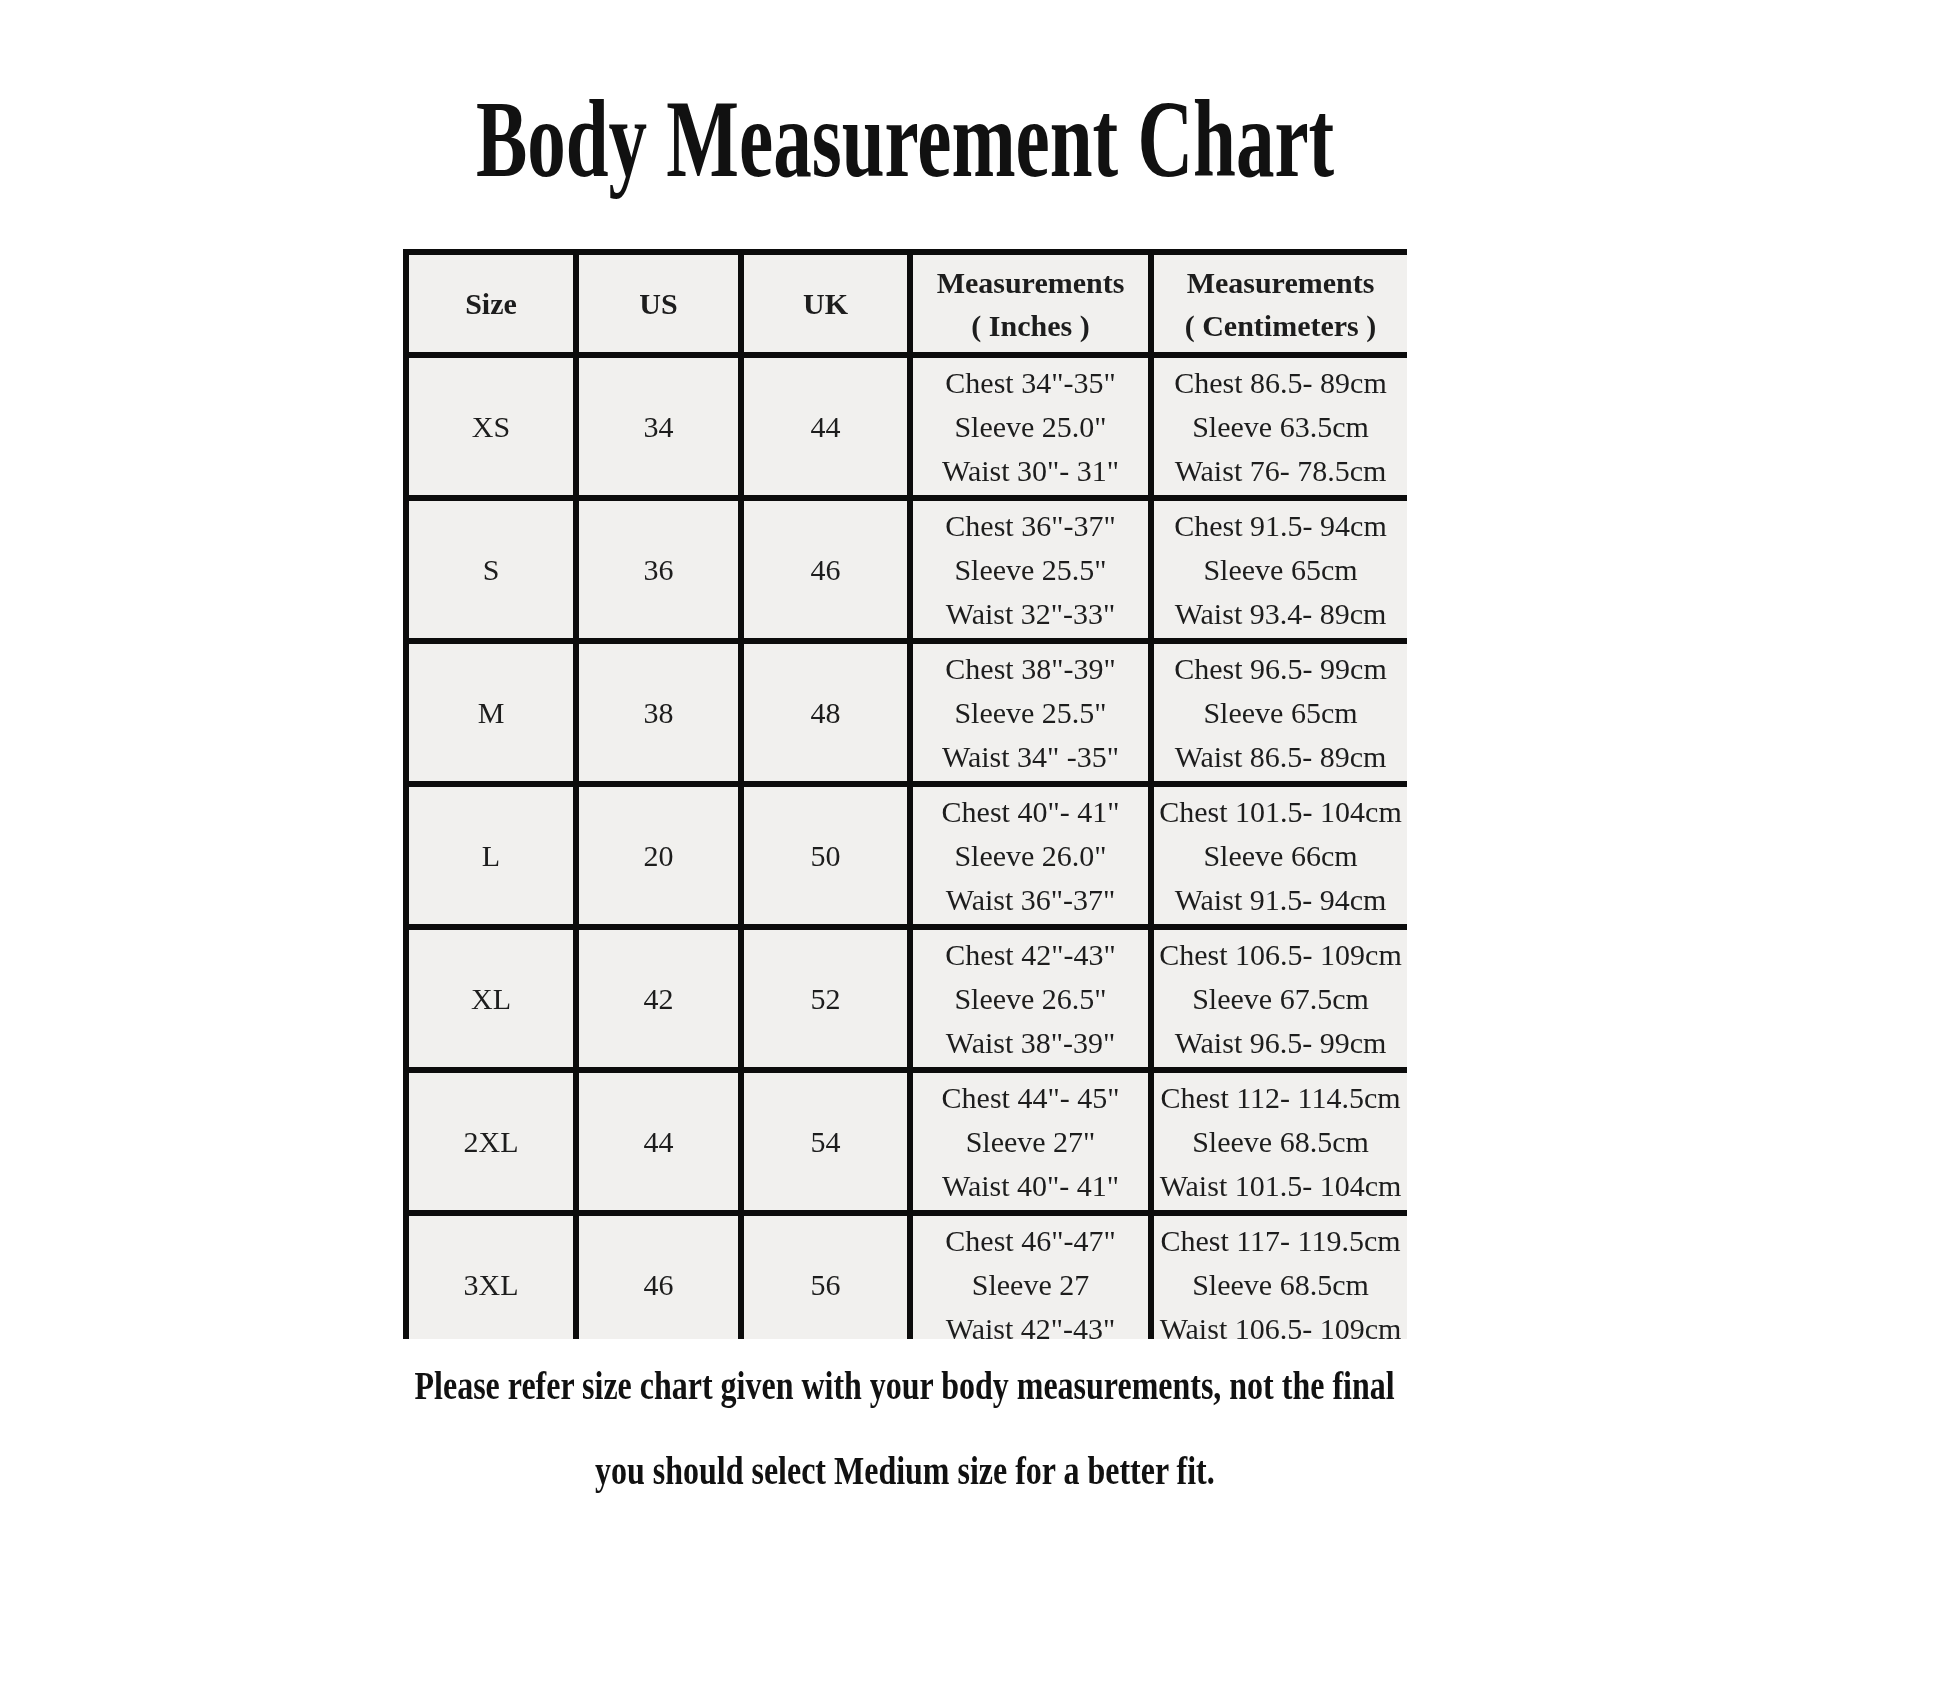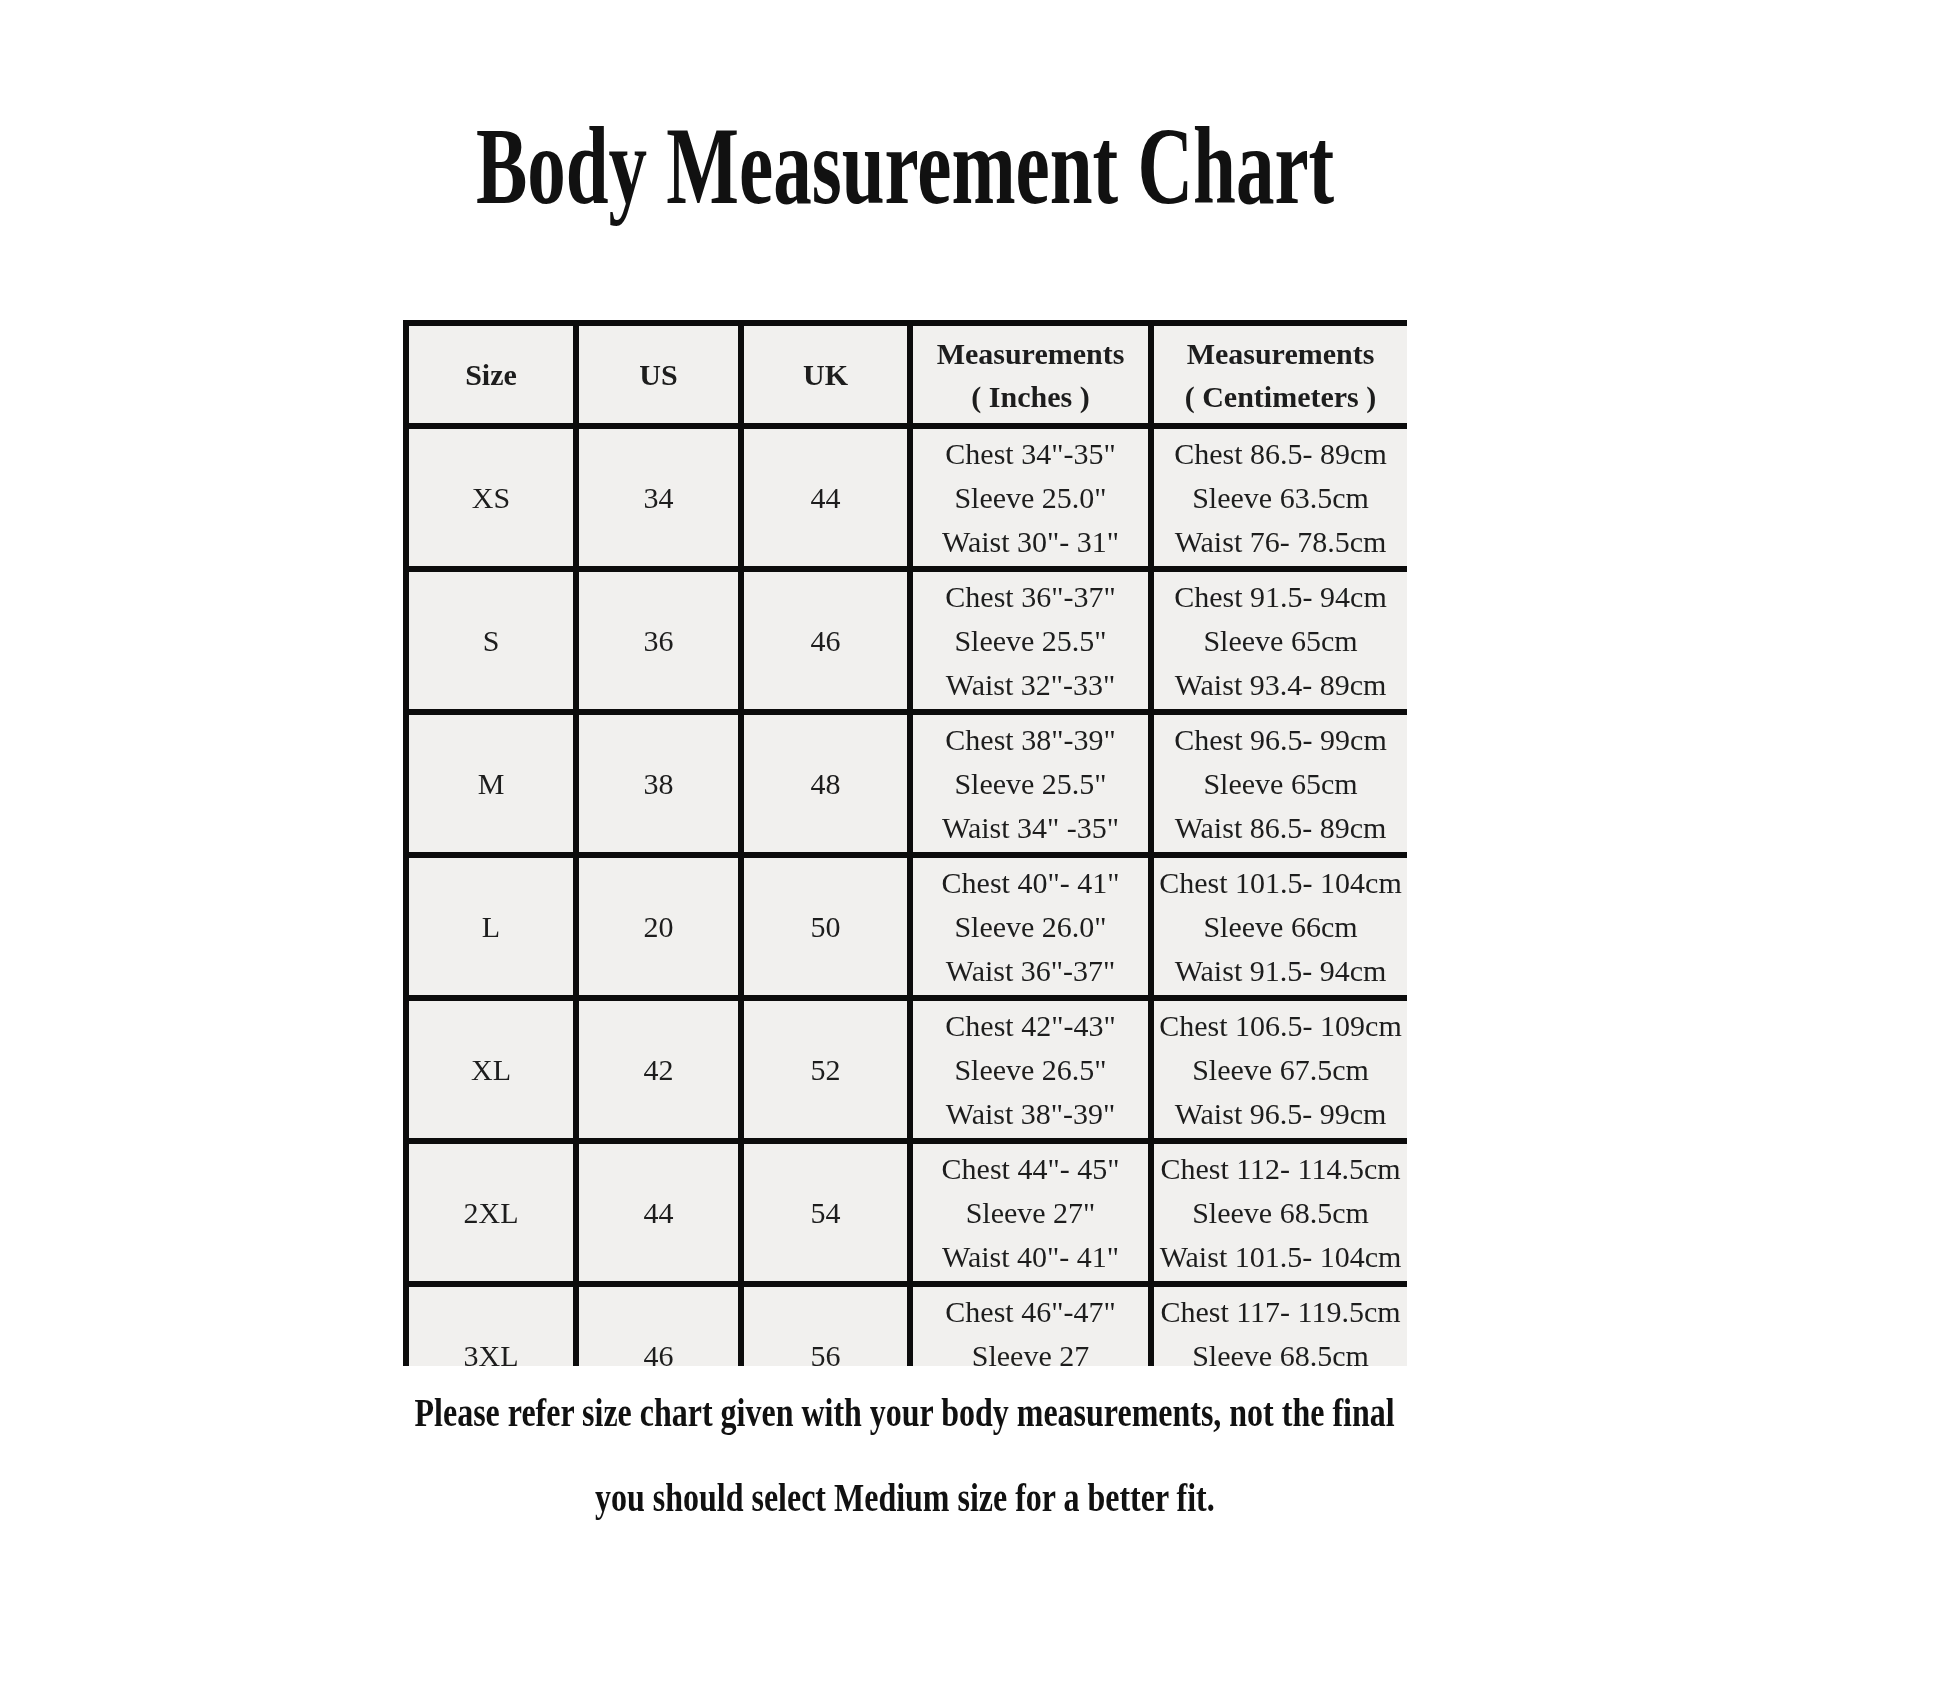--- a/index.html
+++ b/index.html
@@ -9,21 +9,21 @@
   }
   body {
     width: 1946px;
     height: 1691px;
     overflow: hidden;
     font-family: "Liberation Serif", serif;
     color: #1d1d1d;
   }
   .content {
     width: 1810px;
-    padding-top: 100px;
+    padding-top: 73px;
   }
   
   .title {
     margin: 0;
     text-align: center;
     font-size: 110px;
     font-weight: bold;
     line-height: 1.2;
     color: #111111;
     white-space: nowrap;
@@ -37,21 +37,20 @@
   .table-clip {
     width: 1004px;
     height: 1090px;
     margin: 44px auto 0 auto;
     overflow: hidden;
   }
   table.size-table {
     border-collapse: collapse;
     table-layout: fixed;
     width: 1004px;
-    margin-top: 44px;
   }
   .size-table th, .size-table td {
     border: 6px solid #0c0c0c;
     background: #f1f0ee;
     text-align: center;
     vertical-align: middle;
     padding: 0;
     font-size: 30px;
     color: #1d1d1d;
   }

